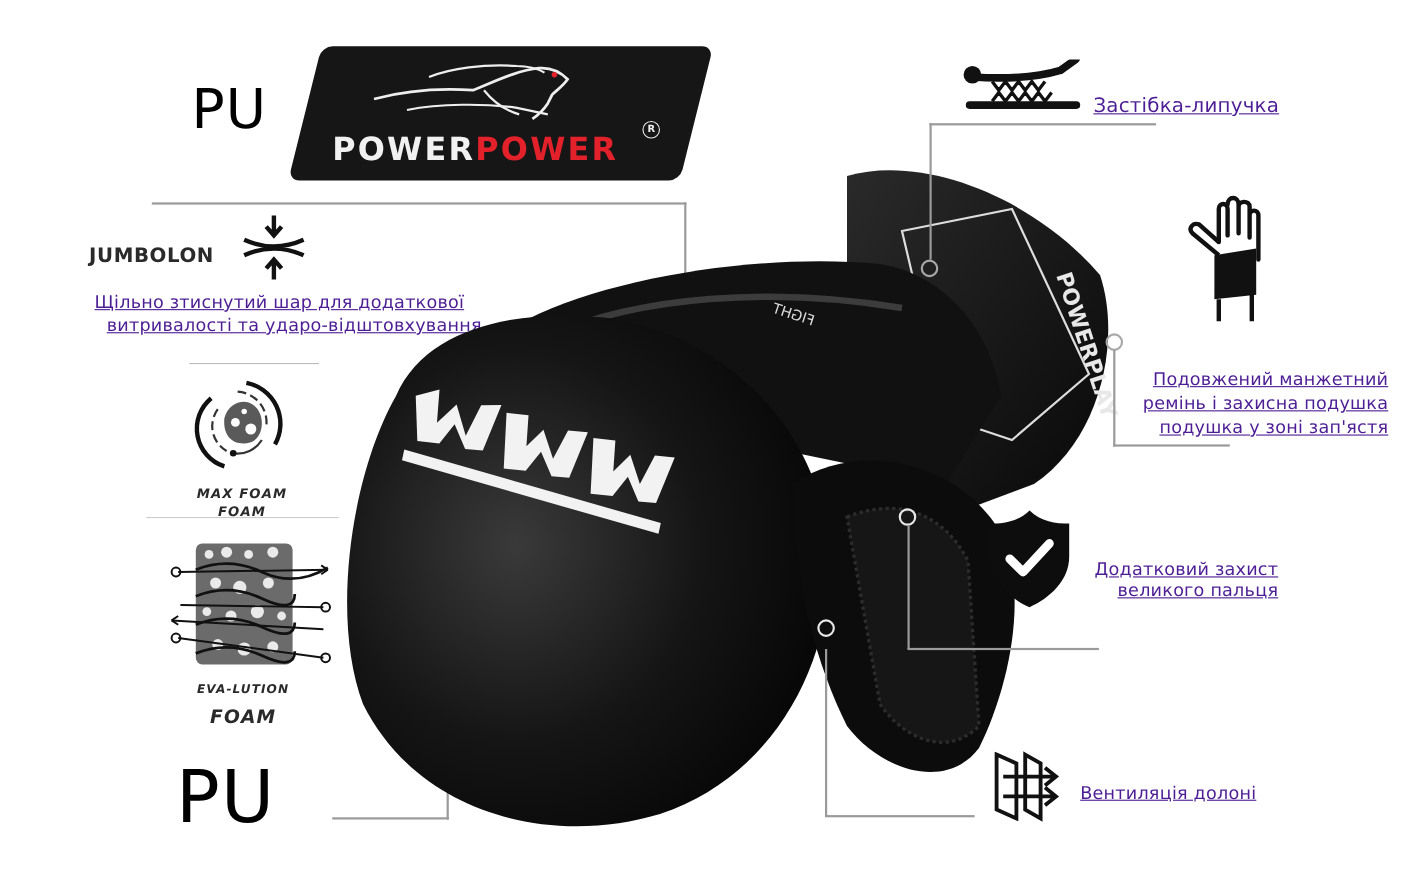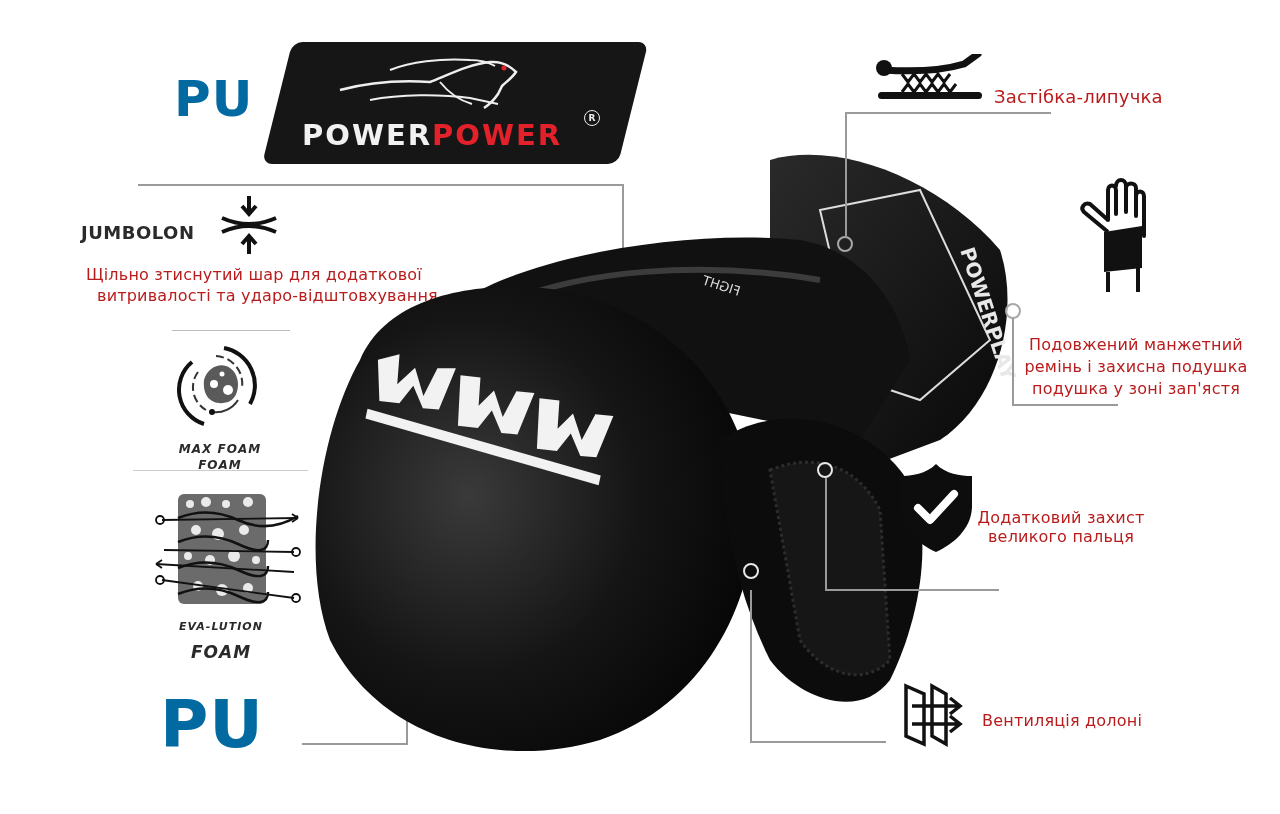--- a/index.html
+++ b/index.html
@@ -3,23 +3,23 @@
 <meta charset="utf-8">
 <style>
   html, body { margin: 0; padding: 0; background: #ffffff; }
   body { width: 1280px; height: 814px; position: relative; overflow: hidden;
          font-family: "DejaVu Sans", sans-serif; color: #2b2b2b; }
   .abs { position: absolute; }
   .line { position: absolute; background: #9a9a9a; }
   .dot { position: absolute; width: 16px; height: 16px; border: 2px solid #a8a8a8;
          border-radius: 50%; box-sizing: border-box; background: transparent; }
   .dot.light { border-color: #e8e8e8; }
-  .pu-big { font-family: "DejaVu Sans", sans-serif; font-weight: 700; color: #0369a1; letter-spacing: 1px; }
-  .label { font-size: 16px; line-height: 22px; color: #b91c1c; letter-spacing: 0.2px; }
-  .label.right { text-align: center; }
+  .pu-big { font-family: "DejaVu Sans", sans-serif; font-weight: 400; color: #000000; letter-spacing: 1px; }
+  .label { font-size: 16px; line-height: 22px; color: #4c1d95; letter-spacing: 0.2px; text-decoration: underline; }
+  .label.right { text-align: right; }
   .foam-label { font-family: "DejaVu Sans", sans-serif; font-style: italic; font-weight: 700;
                 color: #2a2a2a; text-align: center; letter-spacing: 1px; }
   .brand-box { position: absolute; left: 262px; top: 42px; width: 356px; height: 122px;
                background: #161616; border-radius: 10px; transform: skewX(-14deg); transform-origin: bottom left; }
   .brand-text { position: absolute; left: 302px; top: 118px; font-size: 29px; font-weight: 700;
                 letter-spacing: 2px; font-family: "DejaVu Sans", sans-serif; }
   .brand-text .w { color: #f1f1f1; }
   .brand-text .r { color: #e3212b; }
   .reg { position: absolute; left: 584px; top: 110px; width: 14px; height: 14px; border: 1.5px solid #eee;
          border-radius: 50%; color: #eee; font-size: 9px; line-height: 14px; text-align: center; font-weight: 700; }

